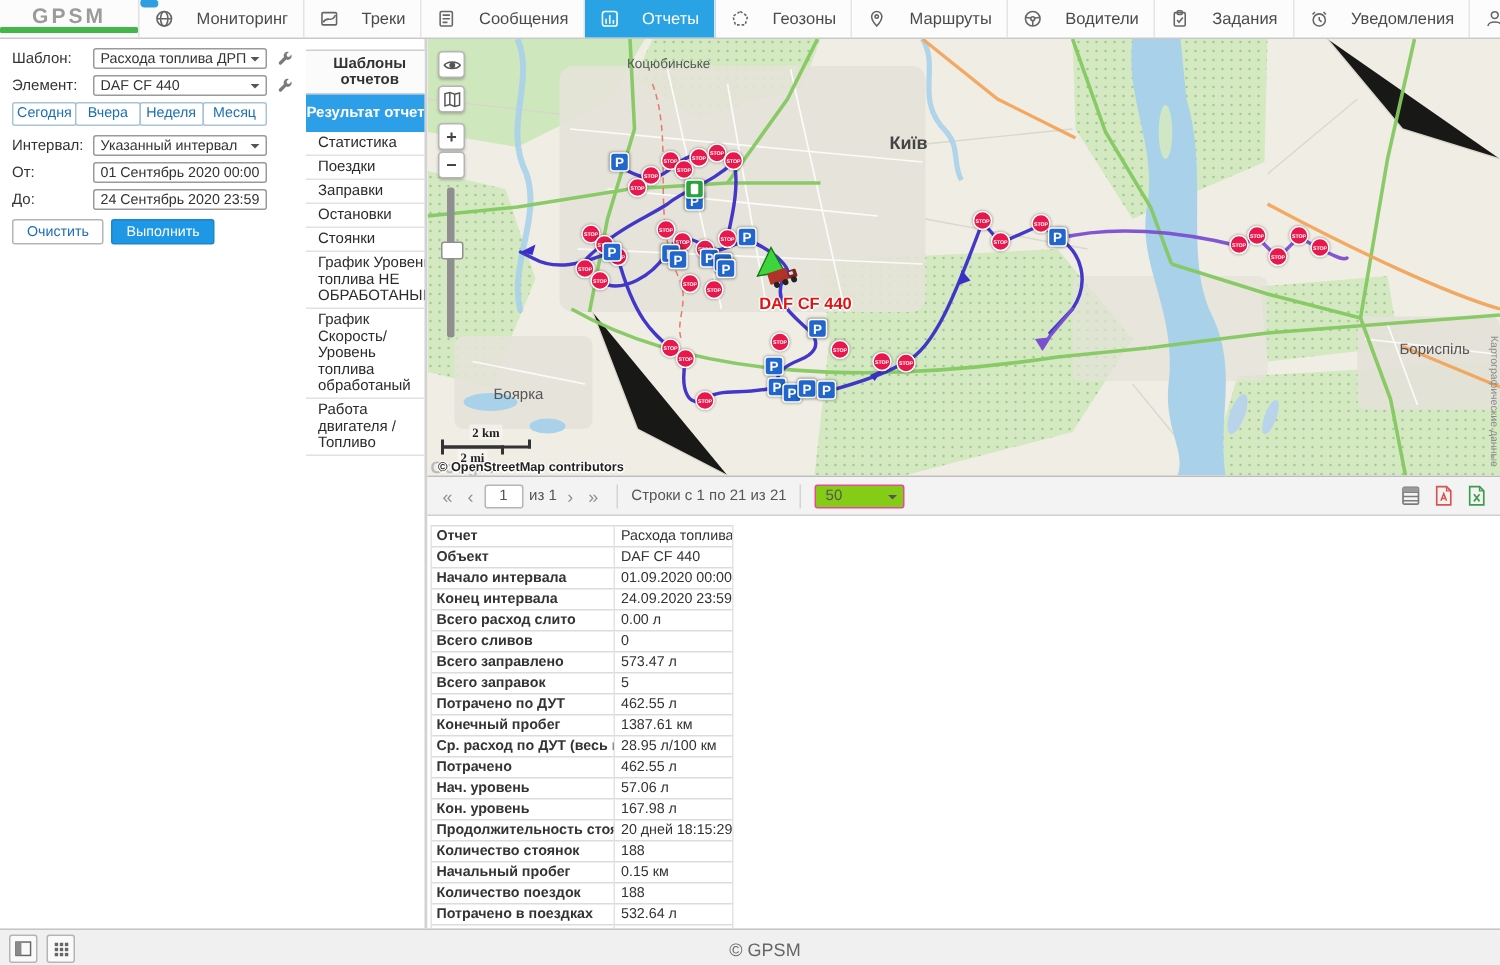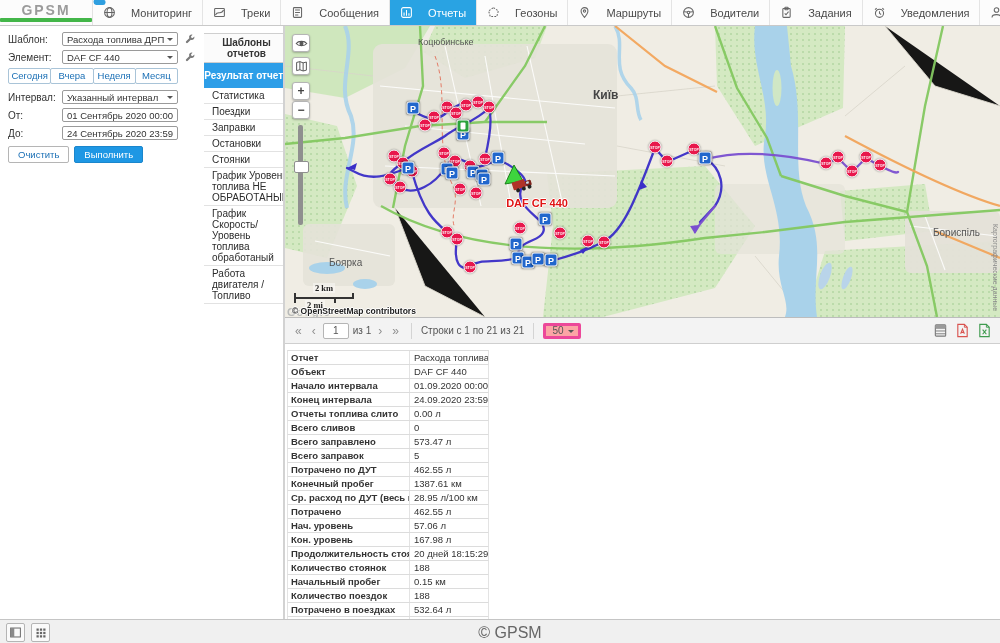--- a/index.html
+++ b/index.html
@@ -69,36 +69,36 @@
                text-shadow:1px 0 0 #fff,-1px 0 0 #fff,0 1px 0 #fff,0 -1px 0 #fff;}
   .watermark{position:absolute;left:2px;bottom:-1px;z-index:8;font-size:11px;font-weight:bold;color:#8b9197;opacity:.55;letter-spacing:1px;}
   .attr-side{position:absolute;right:1px;bottom:6px;z-index:9;font-size:7px;color:#8a8a8a;writing-mode:vertical-rl;}
   
   .grid-toolbar{height:25px;background:#f3f3f3;border-bottom:1px solid #cfcfcf;display:flex;align-items:center;
                 padding:0 7px;font-size:10px;color:#555;gap:4px;}
   .pager-btn{color:#8f8f8f;font-size:12px;padding:0 3px;cursor:pointer;line-height:12px;}
   .page-input{width:24px;height:14px;border:1px solid #b5b5b5;border-radius:2px;background:#fff;text-align:center;
               font-size:10px;line-height:14px;}
   .tsep{width:1px;height:16px;background:#d4d4d4;margin:0 5px;}
-  .pagesize{position:relative;width:38px;height:16px;border:3px solid #ec4899;border-radius:2px;background:#fca5a5;
+  .pagesize{position:relative;width:60px;height:16px;border:1px solid #ec4899;border-radius:2px;background:#84cc16;
             font-size:10px;display:flex;align-items:center;padding-left:6px;box-sizing:border-box;cursor:pointer;}
   .pagesize::after{content:"";position:absolute;right:4px;top:50%;margin-top:-1px;border:3.5px solid transparent;border-top-color:#555;}
   .tspacer{flex:1;}
   .exp-btn{width:18px;height:18px;display:flex;align-items:center;justify-content:center;cursor:pointer;border-radius:2px;}
   
   .table-wrap{flex:1;background:#fff;padding:6px 0 0 2px;overflow:hidden;}
   .trow{display:flex;width:202px;border-bottom:1px solid #dcdcdc;border-left:1px solid #e3e3e3;border-right:1px solid #e3e3e3;box-sizing:border-box;}
   .trow:first-child{border-top:1px solid #dcdcdc;}
   .tlabel{width:122px;font-size:9.5px;font-weight:bold;color:#333;padding:1px 3px;box-sizing:border-box;border-right:1px solid #e3e3e3;white-space:nowrap;overflow:hidden;}
   .tvalue{flex:1;font-size:9.5px;color:#333;padding:1px 4px;white-space:nowrap;overflow:hidden;}
   
   .footer{height:25px;background:#f0f0f0;border-top:1px solid #c5c5c5;display:flex;align-items:center;padding:0 6px;position:relative;}
   .f-btn{width:19px;height:19px;background:#fafafa;border:1px solid #b5b5b5;border-radius:2px;display:flex;
          align-items:center;justify-content:center;margin-right:6px;cursor:pointer;box-sizing:border-box;}
-  .f-copy{position:absolute;left:0;right:0;text-align:center;font-size:16px;color:#666;pointer-events:none;padding-left:20px;}
+  .f-copy{position:absolute;left:0;right:0;text-align:center;font-size:12px;color:#666;pointer-events:none;padding-left:20px;}
 </style>
 </head>
 <body>
 
 <div class="app">
 
   <header class="topbar">
     <div class="logo">
       <div class="logo-text">GPSM</div>
       <svg class="logo-cloud" width="14" height="9" viewBox="0 0 14 9">
@@ -495,21 +495,21 @@
           </div>
         <div class="trow">
             <div class="tlabel">Начало интервала</div>
             <div class="tvalue">01.09.2020 00:00:00</div>
           </div>
         <div class="trow">
             <div class="tlabel">Конец интервала</div>
             <div class="tvalue">24.09.2020 23:59:59</div>
           </div>
         <div class="trow">
-            <div class="tlabel">Отчеты топлива слито</div>
+            <div class="tlabel">Всего расход слито</div>
             <div class="tvalue">0.00 л</div>
           </div>
         <div class="trow">
             <div class="tlabel">Всего сливов</div>
             <div class="tvalue">0</div>
           </div>
         <div class="trow">
             <div class="tlabel">Всего заправлено</div>
             <div class="tvalue">573.47 л</div>
           </div>

